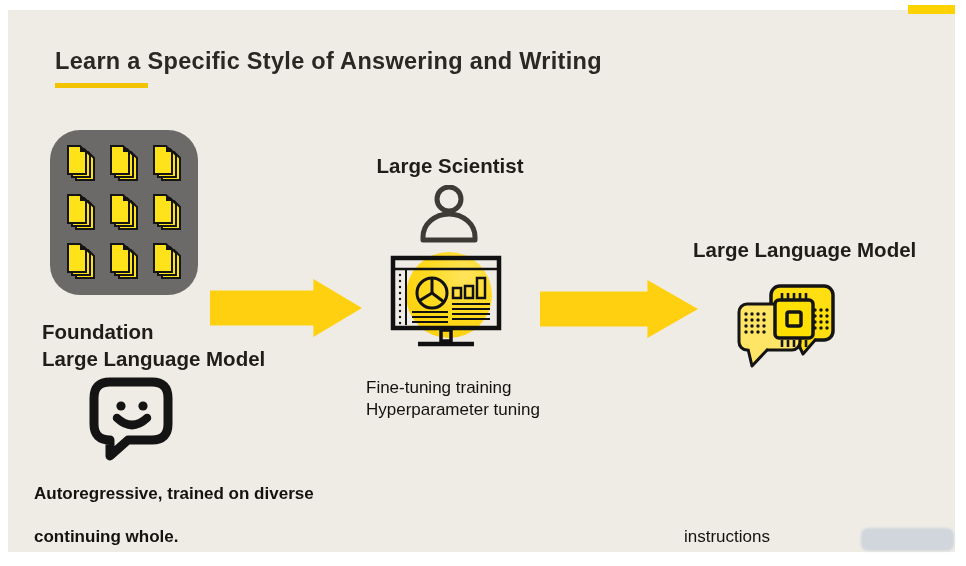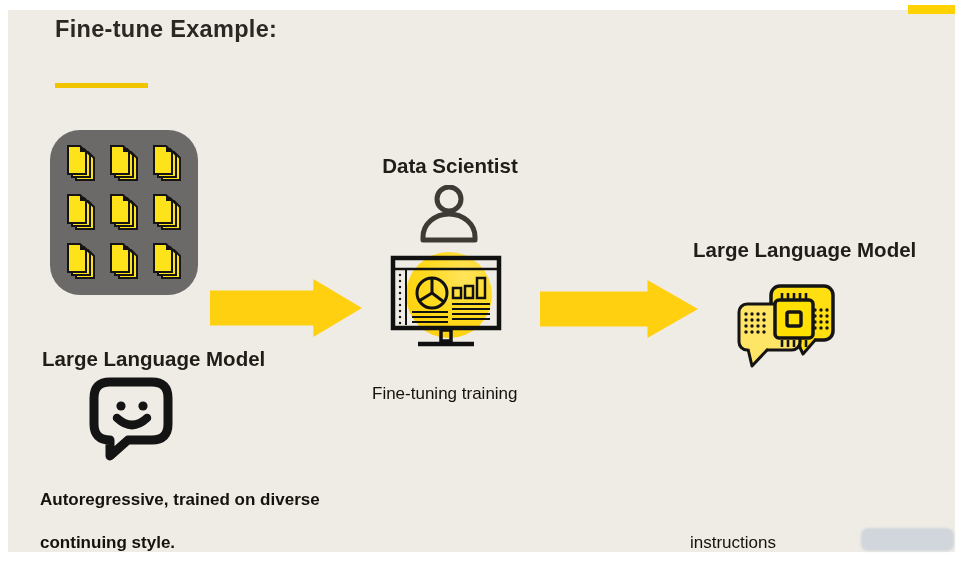--- a/index.html
+++ b/index.html
@@ -13,21 +13,21 @@
          color:#2b2824;line-height:32px;letter-spacing:.3px;}
   .title-underline{position:absolute;left:55px;top:83px;width:93px;height:5px;background:#F2C400;}
 
   
   .books-box{position:absolute;left:50px;top:130px;width:148px;height:165px;background:#6B6A68;
              border-radius:30px;display:grid;grid-template-columns:repeat(3,30px);
              grid-auto-rows:40px;column-gap:13px;row-gap:9px;padding:15px 0 0 17px;box-sizing:border-box;}
   .h2{position:absolute;margin:0;font-size:20.5px;font-weight:700;color:#201d19;line-height:27px;}
   .left-heading{left:42px;top:318px;}
   .smiley{position:absolute;left:88px;top:376px;}
-  .body-text{position:absolute;margin:10px;font-size:17px;line-height:21.5px;color:#15120e;}
+  .body-text{position:absolute;margin:4px;font-size:17px;line-height:21.5px;color:#15120e;}
   .left-desc{left:30px;top:479px;font-weight:bold;}
 
   
   .arrow{position:absolute;background:#FFD00F;
          clip-path:polygon(0 20%,68% 20%,68% 0,100% 50%,68% 100%,68% 80%,0 80%);}
   .arrow1{left:210px;top:279px;width:152px;height:58px;}
   .arrow2{left:540px;top:280px;width:158px;height:58px;}
 
   
   .ds-heading{left:370px;top:152px;width:160px;text-align:center;}
@@ -43,21 +43,21 @@
   .ft-desc{left:680px;top:479px;}
   .blur-pill{position:absolute;left:861px;top:528px;width:93px;height:23px;border-radius:7px;
              background:#CDD4DA;filter:blur(1.2px);opacity:.9;}
 </style>
 </head>
 <body>
 
 <div class="slide"></div>
 <div class="top-accent"></div>
 
-<h1 class="title"><span>Fine-tune Example:</span><br></h1>
+<h1 class="title"><br><span>Learn a Specific Style of Answering and Writing</span></h1>
 <div class="title-underline"></div>
 
 <div class="books-box">
   <svg width="30" height="40" viewBox="0 0 30 40">
       <g fill="#FFE31A" stroke="#141414" stroke-width="2">
         <path d="M9 7 h12 l6 6 v22 h-18 z"></path>
         <path d="M5 4 h12 l6 6 v22 h-18 z"></path>
         <path d="M1 1 h12 l6 6 v22 h-18 z"></path>
       </g>
       <path d="M13 1 l6 6 h-6 z" fill="#141414"></path>
@@ -121,37 +121,37 @@
   <svg width="30" height="40" viewBox="0 0 30 40">
       <g fill="#FFE31A" stroke="#141414" stroke-width="2">
         <path d="M9 7 h12 l6 6 v22 h-18 z"></path>
         <path d="M5 4 h12 l6 6 v22 h-18 z"></path>
         <path d="M1 1 h12 l6 6 v22 h-18 z"></path>
       </g>
       <path d="M13 1 l6 6 h-6 z" fill="#141414"></path>
     </svg>
 </div>
 
-<h2 class="h2 left-heading"><br><span>Large Language Model</span></h2>
+<h2 class="h2 left-heading"><span>Foundation</span><br><span>Large Language Model</span></h2>
 
 <span class="smiley">
   <svg width="88" height="86" viewBox="0 0 88 86">
     <path d="M22 6 H64 Q80 6 80 22 V48 Q80 64 64 64 H40 L22 80 V64 Q6 64 6 48 V22 Q6 6 22 6 Z" fill="none" stroke="#141414" stroke-width="9" stroke-linejoin="round"></path>
     <circle cx="33" cy="30" r="4.6" fill="#141414"></circle>
     <circle cx="55" cy="30" r="4.6" fill="#141414"></circle>
     <path d="M29 42 Q44 56 59 42" fill="none" stroke="#141414" stroke-width="8.5" stroke-linecap="round"></path>
   </svg>
 </span>
 
-<p class="body-text left-desc"><span>Autoregressive, trained on diverse</span><br><br><span>continuing style.</span></p>
+<p class="body-text left-desc"><span>Autoregressive, trained on diverse</span><br><br><span>continuing whole.</span></p>
 
 <div class="arrow arrow1"></div>
 <div class="arrow arrow2"></div>
 
-<h2 class="h2 ds-heading">Data Scientist</h2>
+<h2 class="h2 ds-heading">Large Scientist</h2>
 
 <span class="person">
   <svg width="64" height="58" viewBox="0 0 64 58">
     <circle cx="32" cy="14" r="12" fill="none" stroke="#3E3A35" stroke-width="5"></circle>
     <path d="M6 55 V52 A26 23 0 0 1 58 52 V55 Z" fill="none" stroke="#3E3A35" stroke-width="5" stroke-linejoin="round"></path>
   </svg>
 </span>
 
 <div class="yellow-circle"></div>
 <span class="monitor">
@@ -184,21 +184,21 @@
         <line x1="62" y1="64" x2="100" y2="64"></line>
       <line x1="22" y1="57" x2="58" y2="57"></line>
         <line x1="22" y1="62" x2="58" y2="62"></line>
       <line x1="22" y1="67" x2="58" y2="67"></line>
     </g>
     <rect x="51" y="75" width="10" height="11" fill="none" stroke="#111" stroke-width="3.5"></rect>
     <line x1="28" y1="89" x2="84" y2="89" stroke="#111" stroke-width="4.5"></line>
   </svg>
 </span>
 
-<p class="body-text ds-caption"><span>Fine-tuning training</span><br></p>
+<p class="body-text ds-caption"><span>Fine-tuning training</span><br><span>Hyperparameter tuning</span></p>
 
 <h2 class="h2 ft-heading"><br><span>Large Language Model</span></h2>
 
 <span class="chipchat">
   <svg width="100" height="86" viewBox="0 0 100 86">
     <rect x="34" y="3" width="62" height="54" rx="9" fill="#FFDE12" stroke="#141414" stroke-width="3.5"></rect>
     <path d="M59 54 L66 71 L79 54 Z" fill="#FFDE12"></path>
     <path d="M59 56 L66 71 L79 56" fill="none" stroke="#141414" stroke-width="3" stroke-linejoin="round"></path>
     <rect x="2" y="21" width="61" height="46" rx="8" fill="#FFE566" stroke="#141414" stroke-width="3"></rect>
     <path d="M11 64 L15 83 L31 64 Z" fill="#FFE566"></path>

